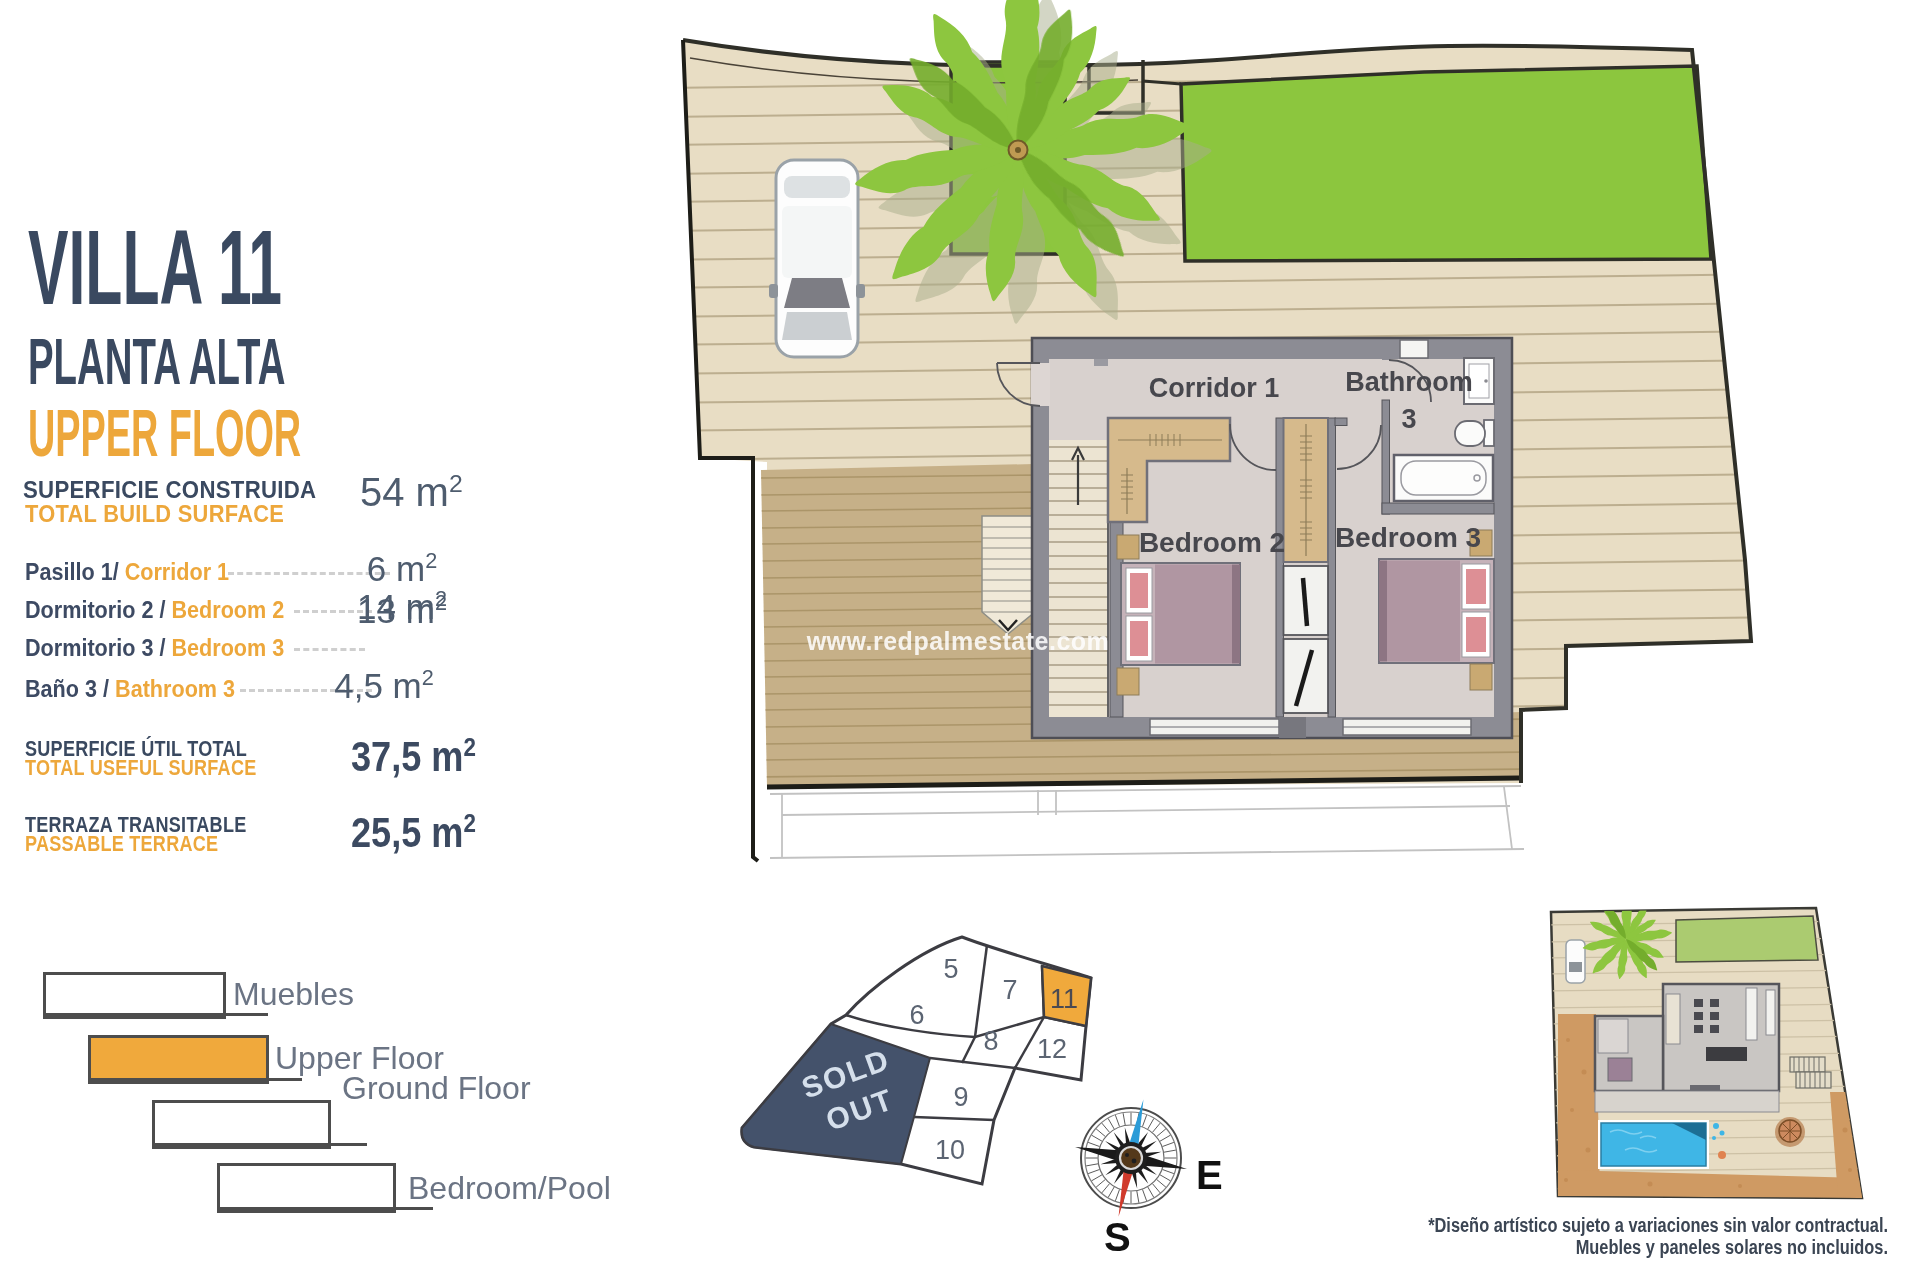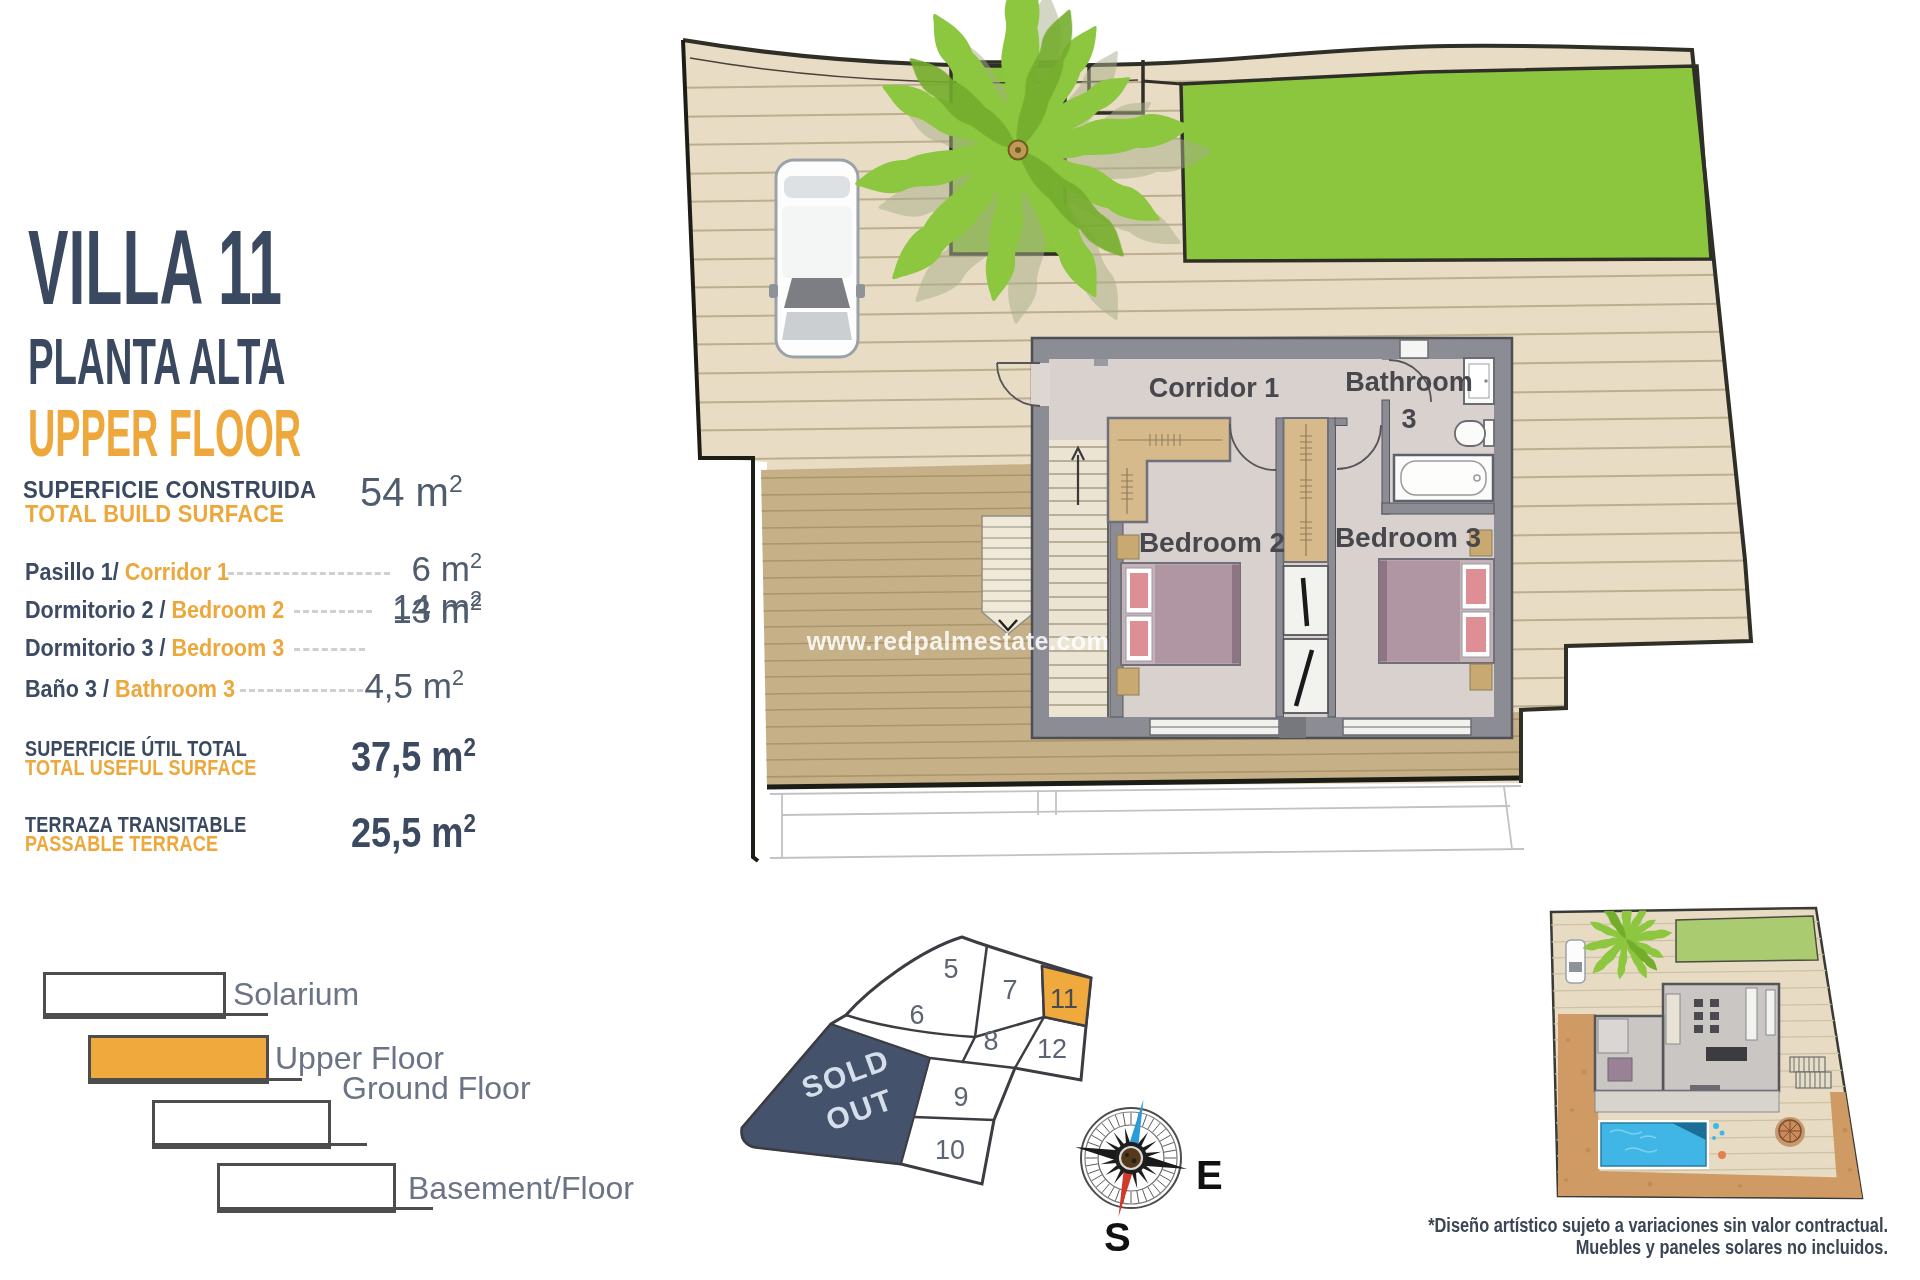--- a/index.html
+++ b/index.html
@@ -4,21 +4,21 @@
 <style>
 html,body{margin:0;padding:0;background:#fff}
 #page{position:relative;width:1920px;height:1280px;overflow:hidden;font-family:"Liberation Sans",sans-serif;background:#fff}
 .t{position:absolute;white-space:nowrap;transform-origin:0 0;line-height:1}
 .navy{color:#3a4960}
 .orange{color:#eda73b}
 .gray{color:#4e5c6e}
 sup.s2{font-size:62%;vertical-align:super;line-height:0}
 .dash{position:absolute;border-bottom:3px dashed #cfcfcf}
 .row-l{font-size:24px;font-weight:700;color:#3d4a63}
-.row-v{font-size:35px;font-weight:400;color:#4e5c6e;text-align:right;width:160px}
+.row-v{font-size:35px;font-weight:400;color:#4e5c6e;text-align:center;width:160px}
 .lbl2{font-size:23px;font-weight:700;letter-spacing:.3px}
 .big-v{font-size:42px;font-weight:700;color:#3c4a61}
 .leg{font-size:32px;color:#6b7484}
 </style>
 </head>
 <body>
 <div id="page">
 <svg width="1920" height="1280" viewBox="0 0 1920 1280" style="position:absolute;left:0;top:0">
 <defs>
 <path id="frond" d="M0,0 C25,-15 45,-8 60,-14 C78,-20 92,-10 106,-14 C120,-17 133,-8 142,-3 C149,0 149,1 142,4 C129,11 113,16 99,12 C85,16 69,14 55,12 C38,15 18,10 0,0 Z"></path>
@@ -504,27 +504,27 @@
 <div class="t navy lbl2" style="left:25px;top:739px;transform:scaleX(0.84);font-size:21.5px">SUPERFICIE ÚTIL TOTAL</div>
 <div class="t orange lbl2" style="left:25px;top:758px;transform:scaleX(0.84);font-size:21.5px">TOTAL USEFUL SURFACE</div>
 <div class="t big-v" style="left:351px;top:736px;transform:scaleX(0.86)">37,5 m<sup class="s2">2</sup></div>
 
 <div class="t navy lbl2" style="left:25px;top:815px;transform:scaleX(0.84);font-size:21.5px">TERRAZA TRANSITABLE</div>
 <div class="t orange lbl2" style="left:25px;top:834px;transform:scaleX(0.84);font-size:21.5px">PASSABLE TERRACE</div>
 <div class="t big-v" style="left:351px;top:812px;transform:scaleX(0.86)">25,5 m<sup class="s2">2</sup></div>
 
 <div style="position:absolute;left:43px;top:972px;width:177px;height:41px;background:#fff;border:3px solid #4d4d4d"></div>
 <div style="position:absolute;left:43px;top:1013px;width:225px;height:3px;background:#4d4d4d"></div>
-<div class="t leg" style="left:233px;top:978px">Solarium</div>
+<div class="t leg" style="left:233px;top:978px">Muebles</div>
 
 <div style="position:absolute;left:88px;top:1035px;width:175px;height:43px;background:#f0a93c;border:3px solid #4d4d4d"></div>
 <div style="position:absolute;left:88px;top:1078px;width:214px;height:3px;background:#4d4d4d"></div>
 <div class="t leg" style="left:275px;top:1042px">Upper Floor</div>
 
 <div style="position:absolute;left:152px;top:1100px;width:173px;height:43px;background:#fff;border:3px solid #4d4d4d"></div>
 <div style="position:absolute;left:152px;top:1143px;width:215px;height:3px;background:#4d4d4d"></div>
 <div class="t leg" style="left:342px;top:1072px">Ground Floor</div>
 
 <div style="position:absolute;left:217px;top:1163px;width:173px;height:44px;background:#fff;border:3px solid #4d4d4d"></div>
 <div style="position:absolute;left:217px;top:1207px;width:216px;height:3px;background:#4d4d4d"></div>
-<div class="t leg" style="left:408px;top:1172px">Basement/Floor</div>
+<div class="t leg" style="left:408px;top:1172px">Bedroom/Pool</div>
 
 </div>
 
 </body></html>

